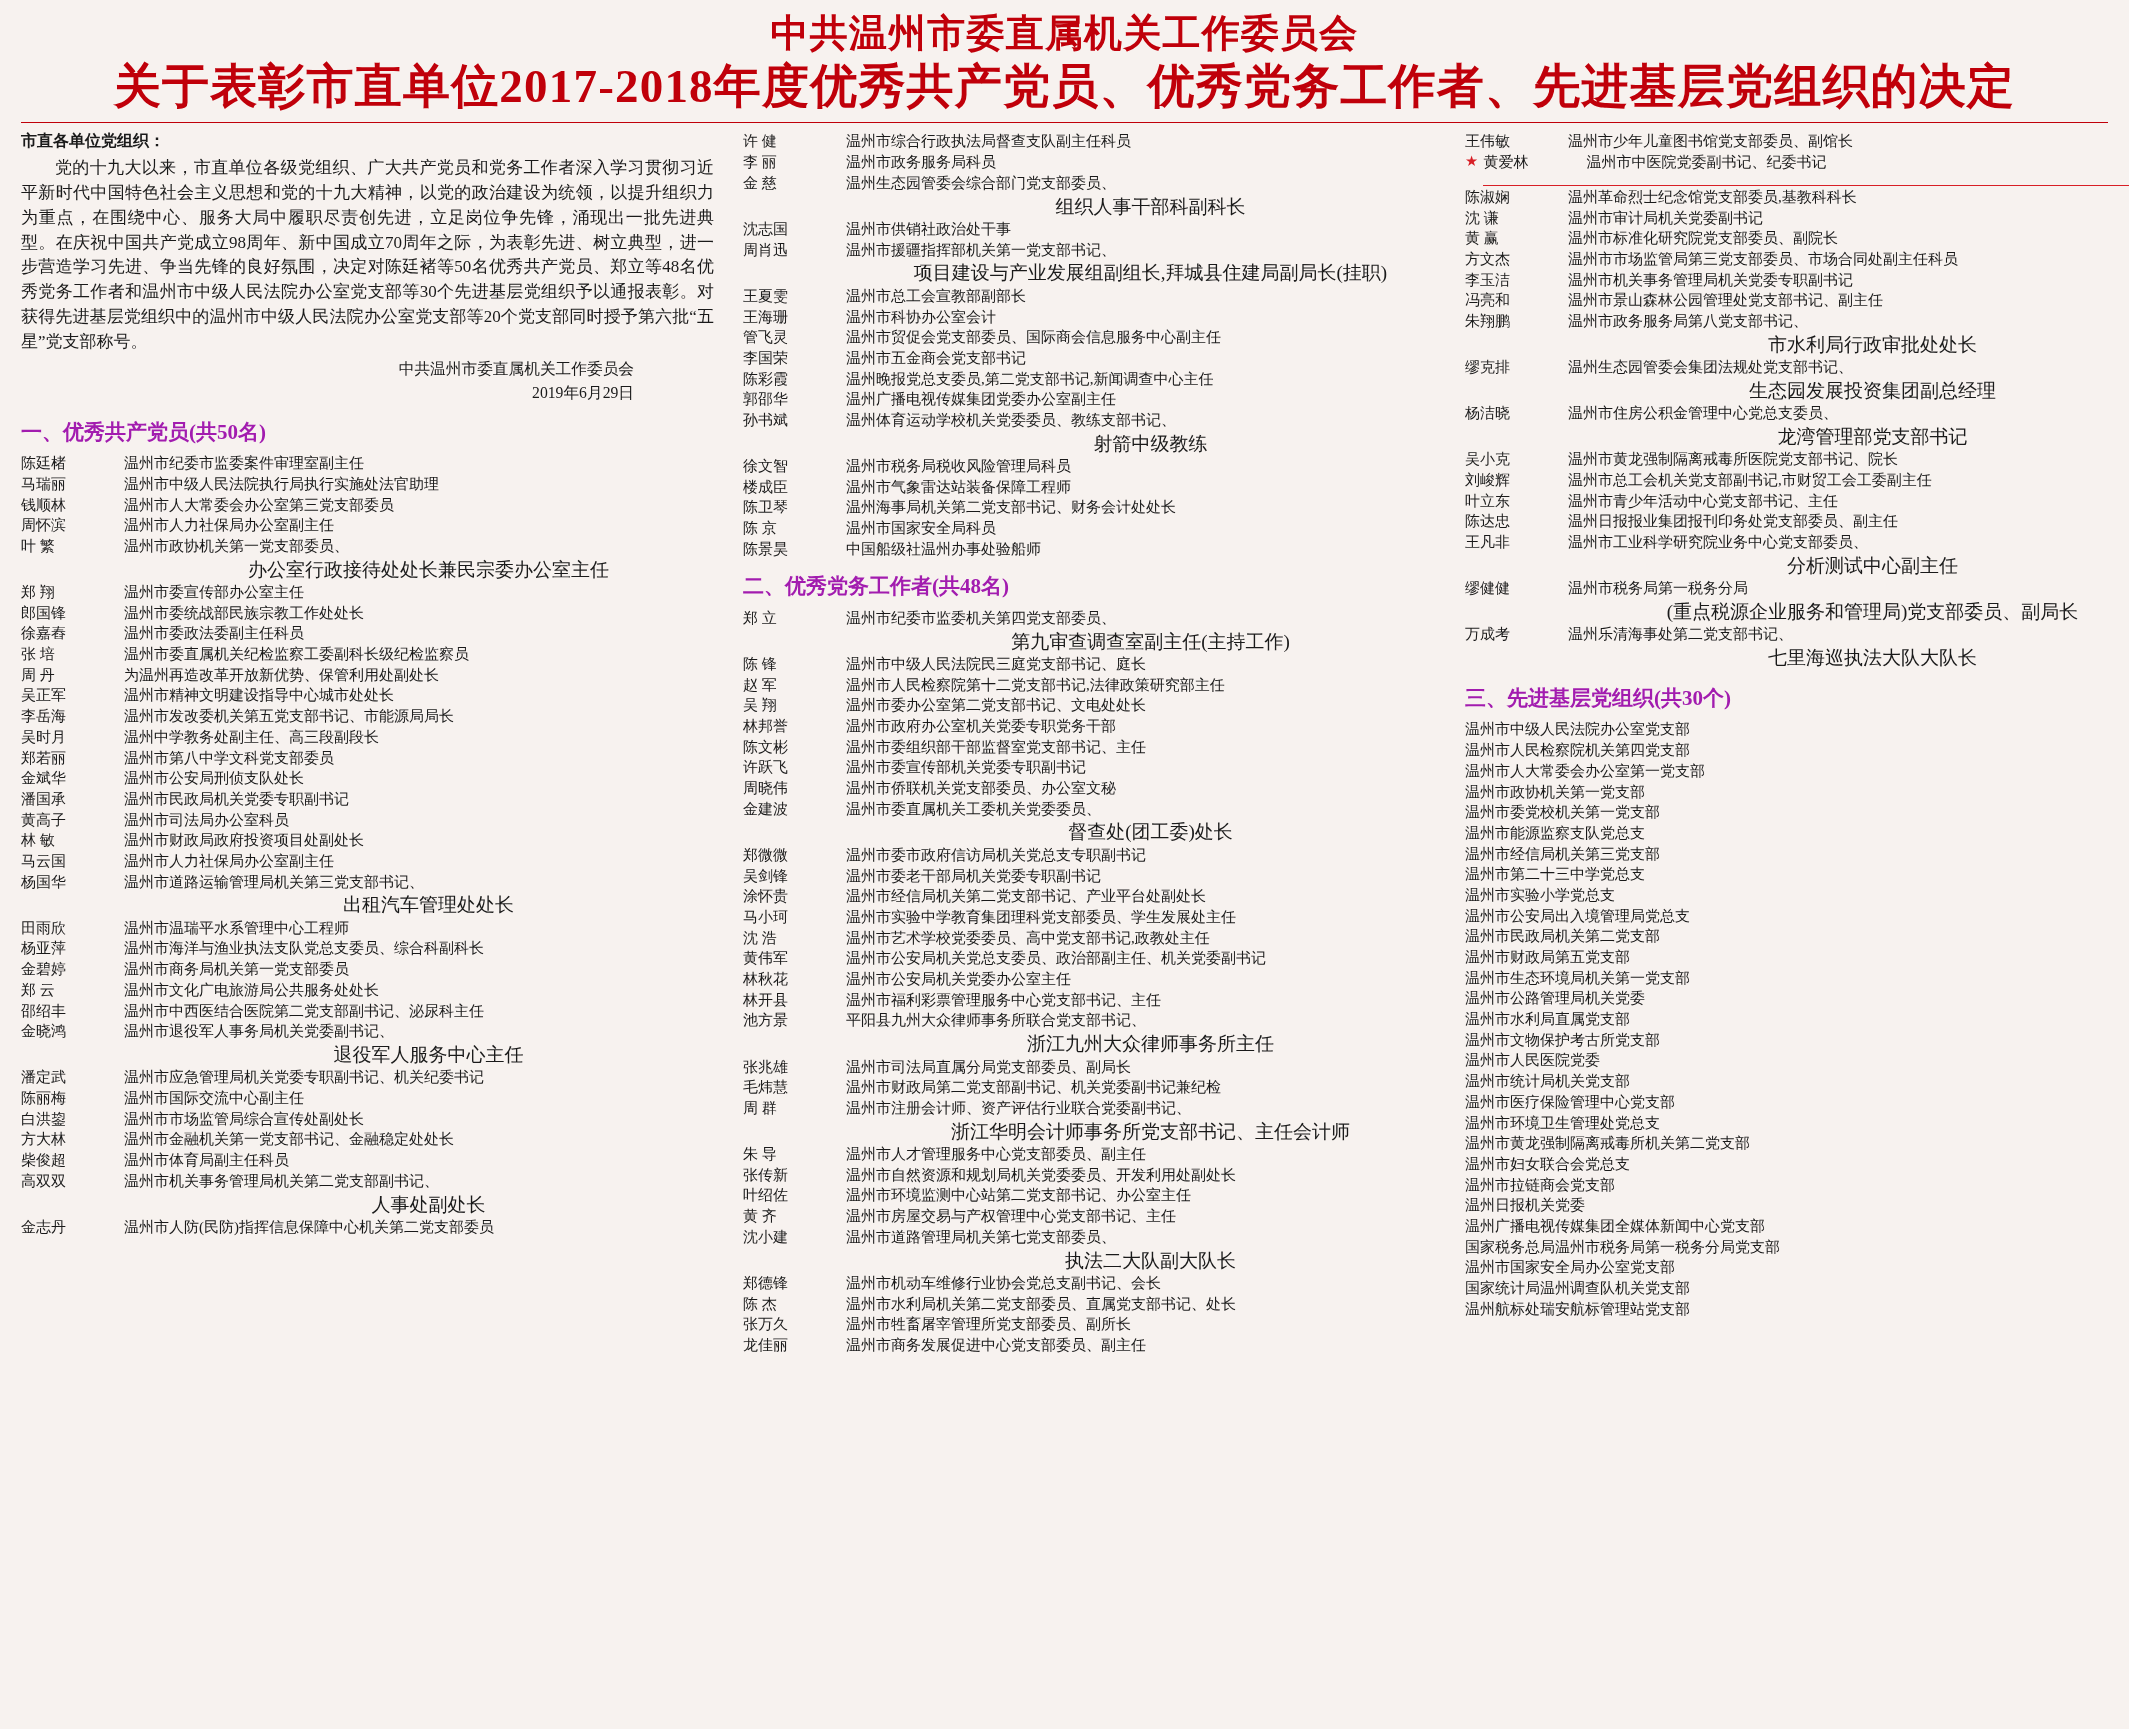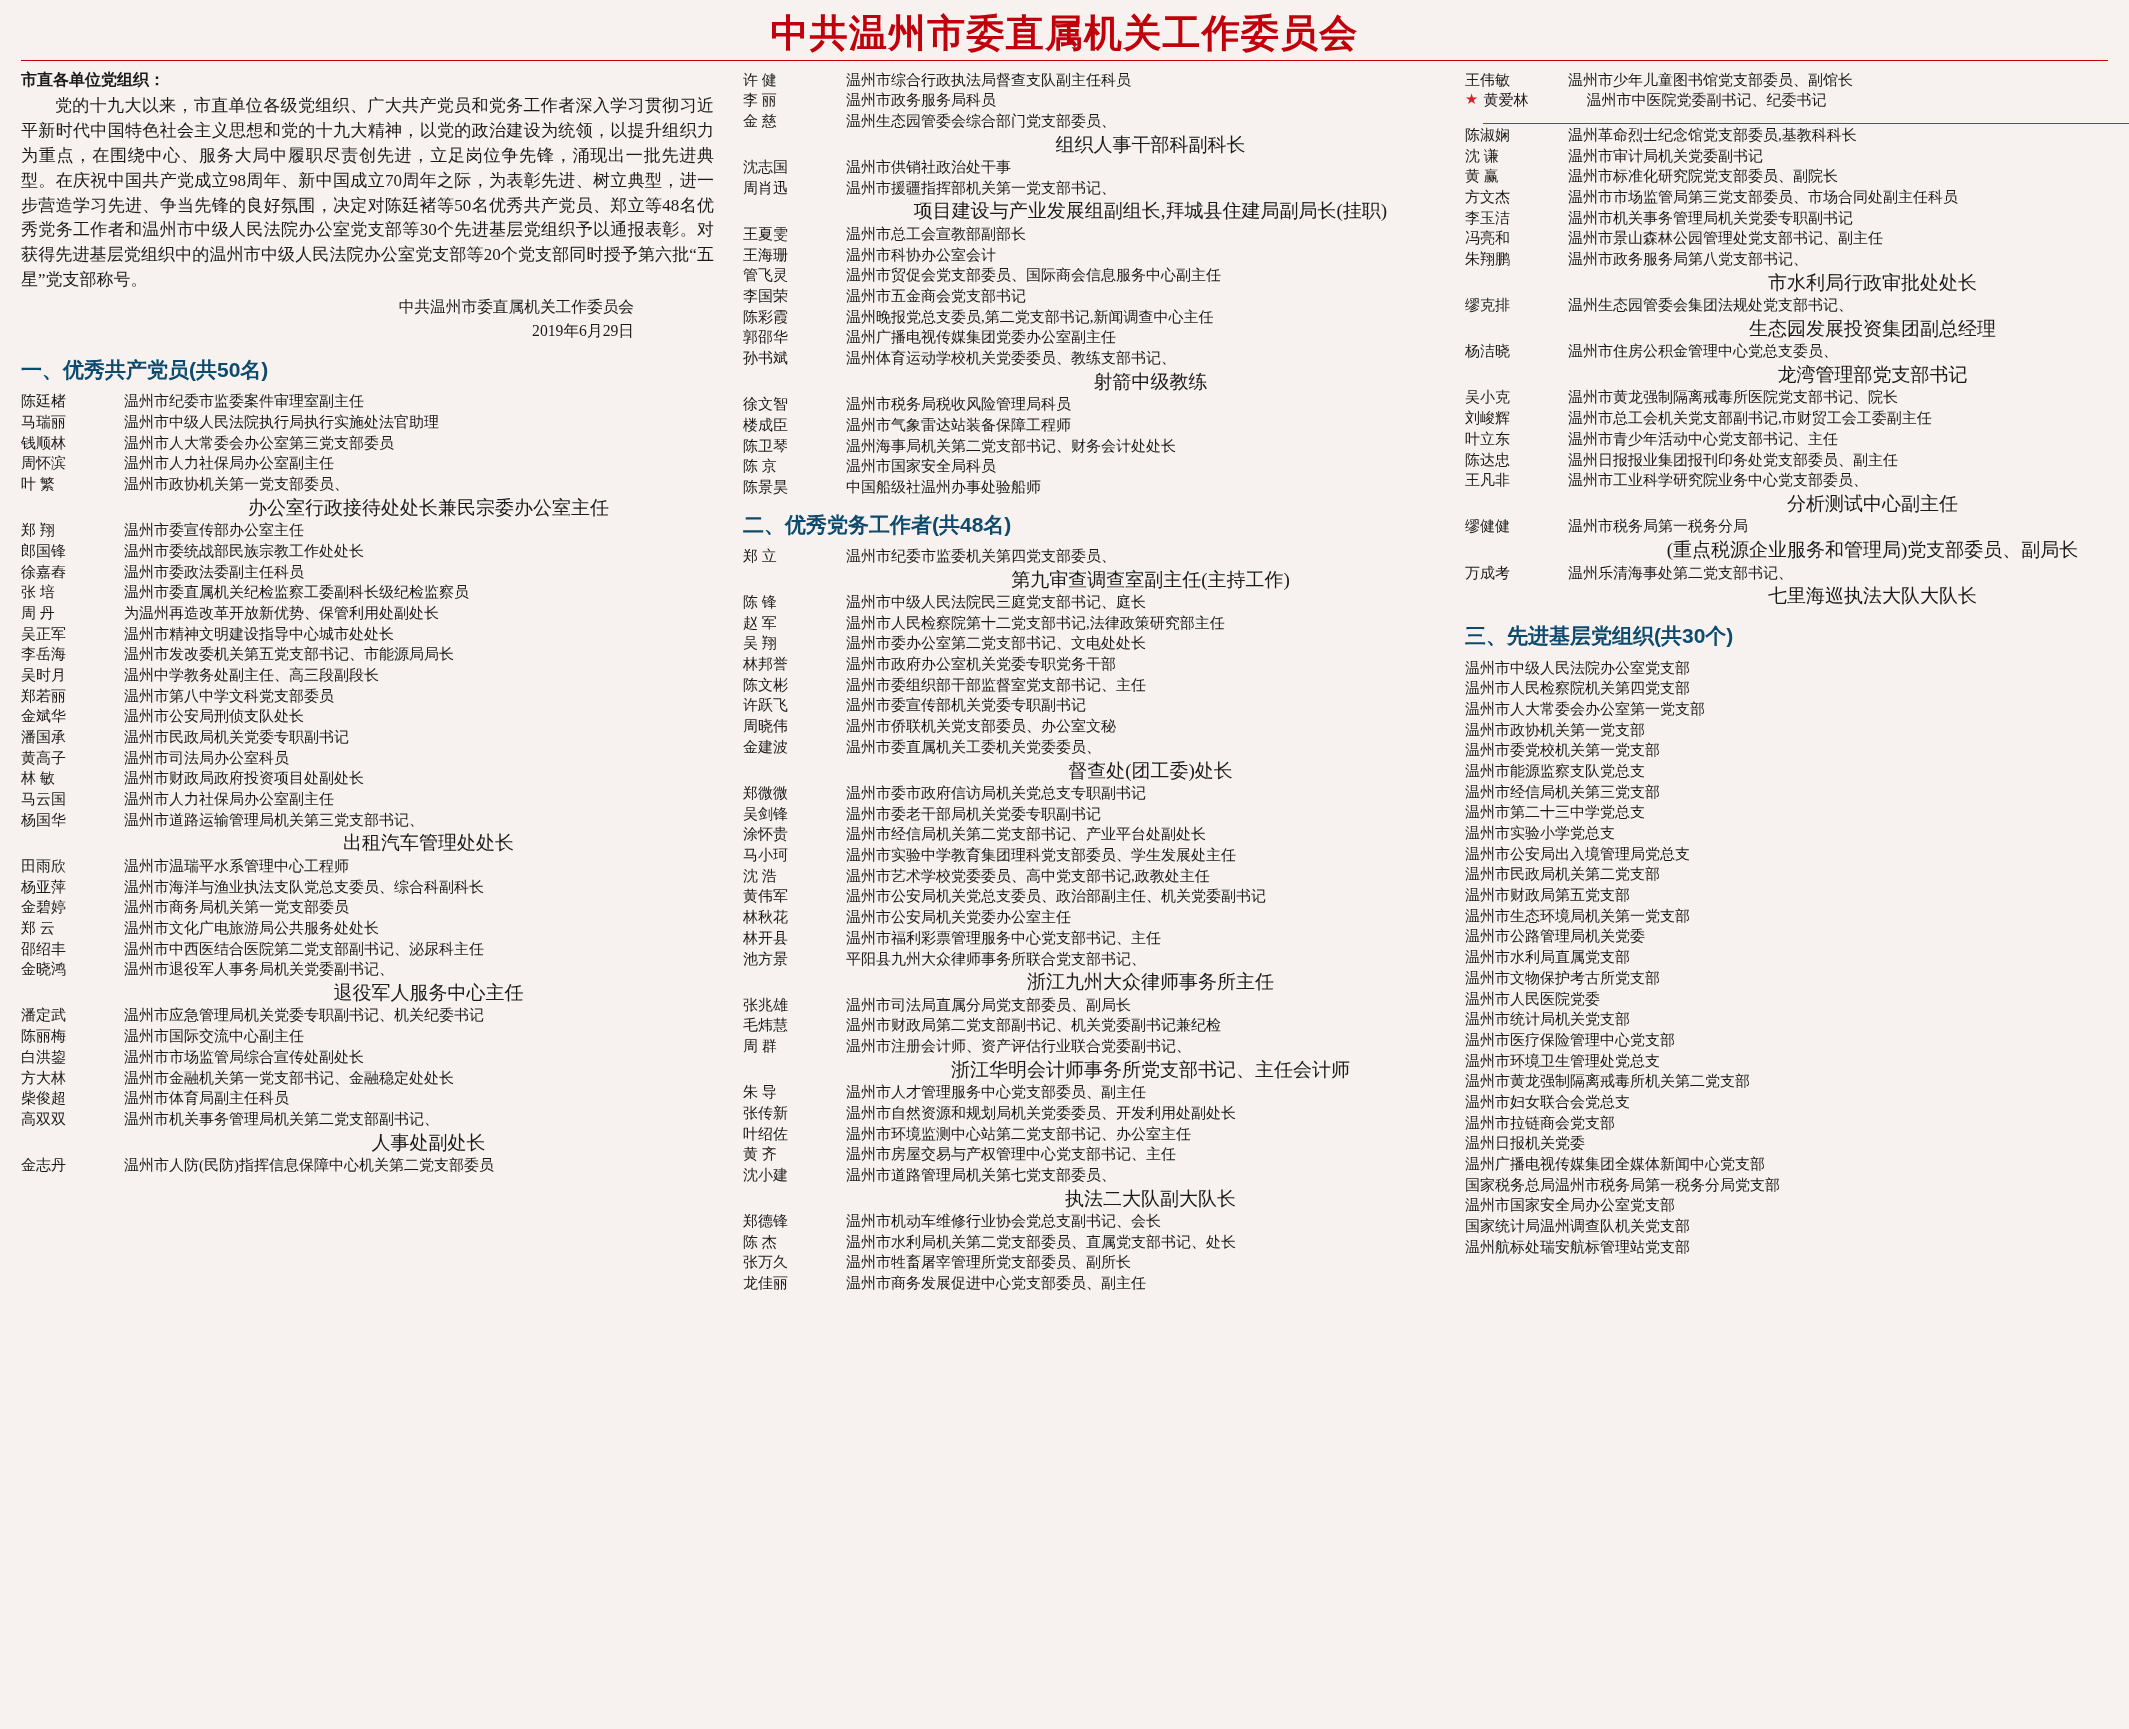--- a/index.html
+++ b/index.html
@@ -63,25 +63,25 @@
     margin-bottom: 2.5px;
   }
   .sign {
     font-size: 15.7px;
     line-height: 1.5;
     text-align: right;
     padding-right: 80px;
   }
   .sign div { white-space: nowrap; }
   .section-head {
-    color: #0c4a6e;
+    color: #a21caf;
     font-weight: bold;
     font-size: 21px;
     margin: 13.5px 0 7.4px 0;
-    font-family: Liberation Sans, sans-serif;
+    font-family: Liberation Serif, serif;
   }
   .entry {
     display: flex;
     font-size: 15px;
     line-height: 1.34;
     margin-bottom: 0.6px;
     align-items: flex-start;
   }
   .star {
     color: #d81f26;
@@ -114,20 +114,21 @@
     text-align: center;
   }
 </style>
 </head>
 <body>
 
 <div class="page">
 
   <div class="doc-title">
     <div class="title-line1">中共温州市委直属机关工作委员会</div>
+    <div class="title-line2">关于表彰市直单位2017-2018年度优秀共产党员、优秀党务工作者、先进基层党组织的决定</div>
   </div>
 
   <div class="rule"></div>
 
   <div class="columns">
 
     <div class="col">
 
       <div class="salutation">市直各单位党组织：</div>
       <div class="para">党的十九大以来，市直单位各级党组织、广大共产党员和党务工作者深入学习贯彻习近平新时代中国特色社会主义思想和党的十九大精神，以党的政治建设为统领，以提升组织力为重点，在围绕中心、服务大局中履职尽责创先进，立足岗位争先锋，涌现出一批先进典型。在庆祝中国共产党成立98周年、新中国成立70周年之际，为表彰先进、树立典型，进一步营造学习先进、争当先锋的良好氛围，决定对陈廷褚等50名优秀共产党员、郑立等48名优秀党务工作者和温州市中级人民法院办公室党支部等30个先进基层党组织予以通报表彰。对获得先进基层党组织中的温州市中级人民法院办公室党支部等20个党支部同时授予第六批“五星”党支部称号。</div>

